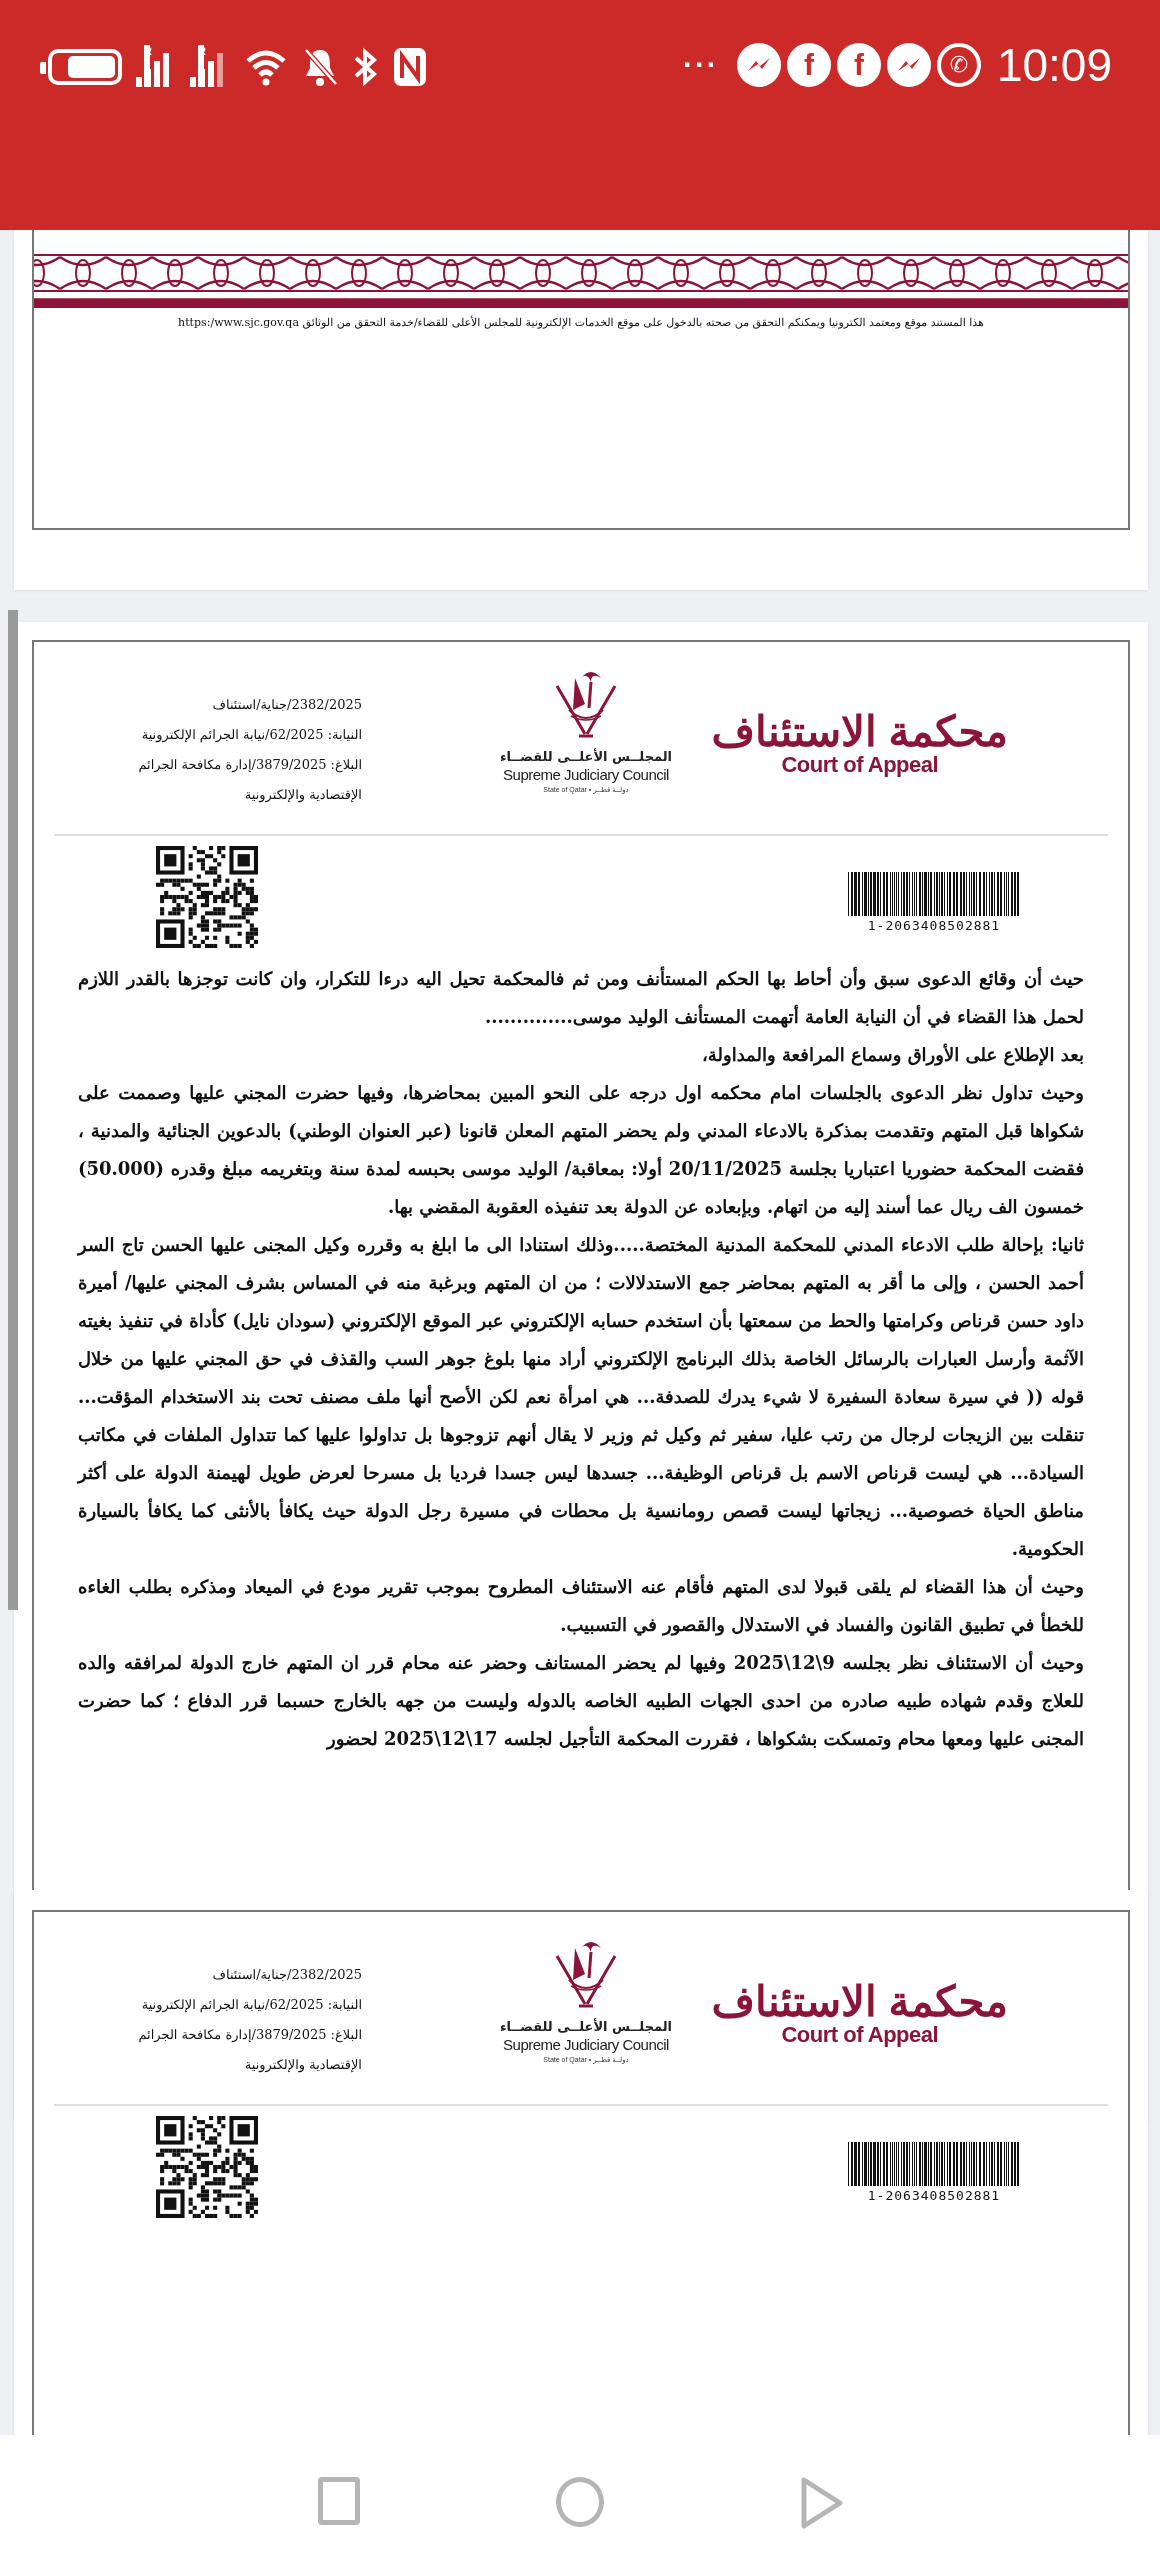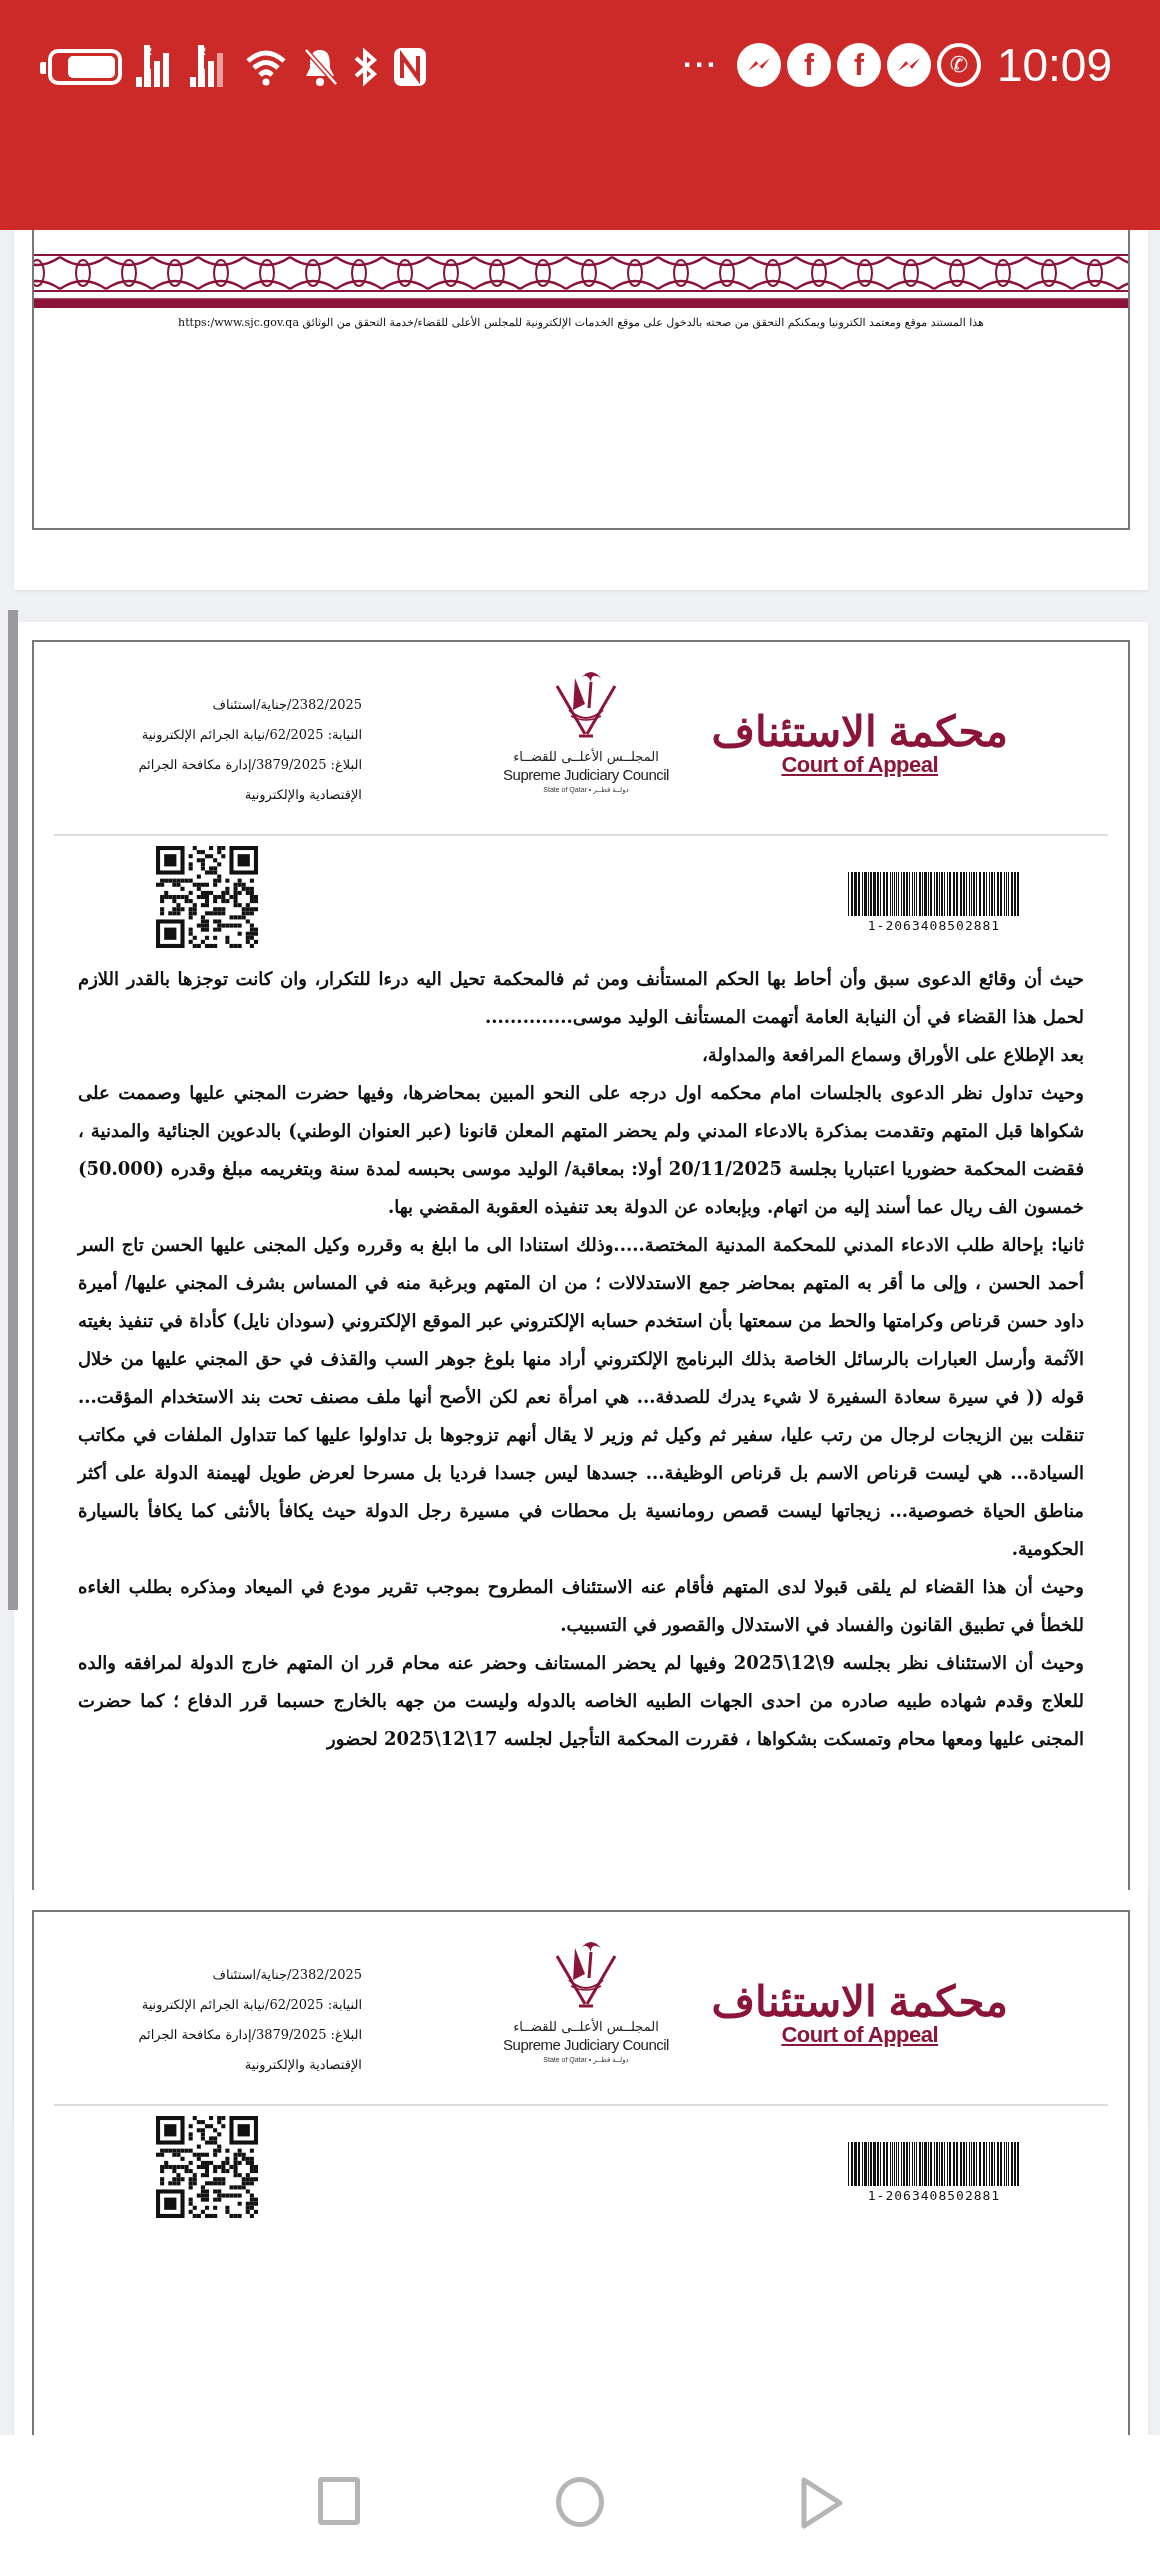--- a/index.html
+++ b/index.html
@@ -29,25 +29,25 @@
   .viewer { position: absolute; left: 0; top: 230px; width: 1160px; height: 2205px; overflow: hidden; }
   .page-card { position: absolute; left: 14px; width: 1134px; background: #fff; box-shadow: 0 1px 3px rgba(0,0,0,0.08); }
   .page-frame { position: absolute; left: 18px; right: 18px; border: 2px solid #777; background: #fff; }
 
   .ornament { position: absolute; left: 0; right: 0; height: 40px; }
   .maroon-bar { position: absolute; left: 0; right: 0; height: 10px; background: #8a1538; border-top: 1px solid #b04a66; }
   .verify-text { position: absolute; left: 0; right: 0; text-align: center; font-family: "DejaVu Serif", serif; font-size: 11px; color: #111; direction: rtl; }
 
   .hdr-court { position: absolute; text-align: center; color: #8a1538; }
   .court-ar { font-family: Liberation Sans, sans-serif; font-size: 42px; font-weight: bold; direction: rtl; line-height: 40px; }
-  .court-en { font-family: "Liberation Sans", sans-serif; font-size: 22px; font-weight: bold; line-height: 26px; letter-spacing: -0.5px; text-decoration: underline; }
+  .court-en { font-family: "Liberation Sans", sans-serif; font-size: 22px; font-weight: bold; line-height: 26px; letter-spacing: -0.5px; }
 
   .hdr-sjc { position: absolute; text-align: center; width: 180px; }
   .emblem { width: 70px; height: 80px; margin: 0 auto; }
-  .sjc-ar { font-family: "DejaVu Sans", sans-serif; font-size: 13px; color: #222; direction: rtl; font-weight: normal; line-height: 18px; }
+  .sjc-ar { font-family: "DejaVu Sans", sans-serif; font-size: 13px; color: #222; direction: rtl; font-weight: bold; line-height: 18px; }
   .sjc-en { font-size: 15px; color: #222; line-height: 18px; letter-spacing: -0.5px; }
   .sjc-state { font-size: 7px; color: #333; line-height: 12px; }
 
   .hdr-refs { position: absolute; direction: rtl; text-align: right; font-family: "DejaVu Serif", serif; font-size: 13px; line-height: 30px; color: #111; width: 260px; }
 
   .hdr-rule { position: absolute; height: 2px; background: #ddd; }
   .qr { position: absolute; width: 102px; height: 102px; }
   .barcode { position: absolute; width: 172px; }
   .barcode-bars { width: 100%; height: 44px; display: flex; align-items: stretch; }
   .barcode-num { font-family: "DejaVu Sans Mono", monospace; font-size: 13px; letter-spacing: 1px; color: #111; text-align: center; margin-top: 2px; }

